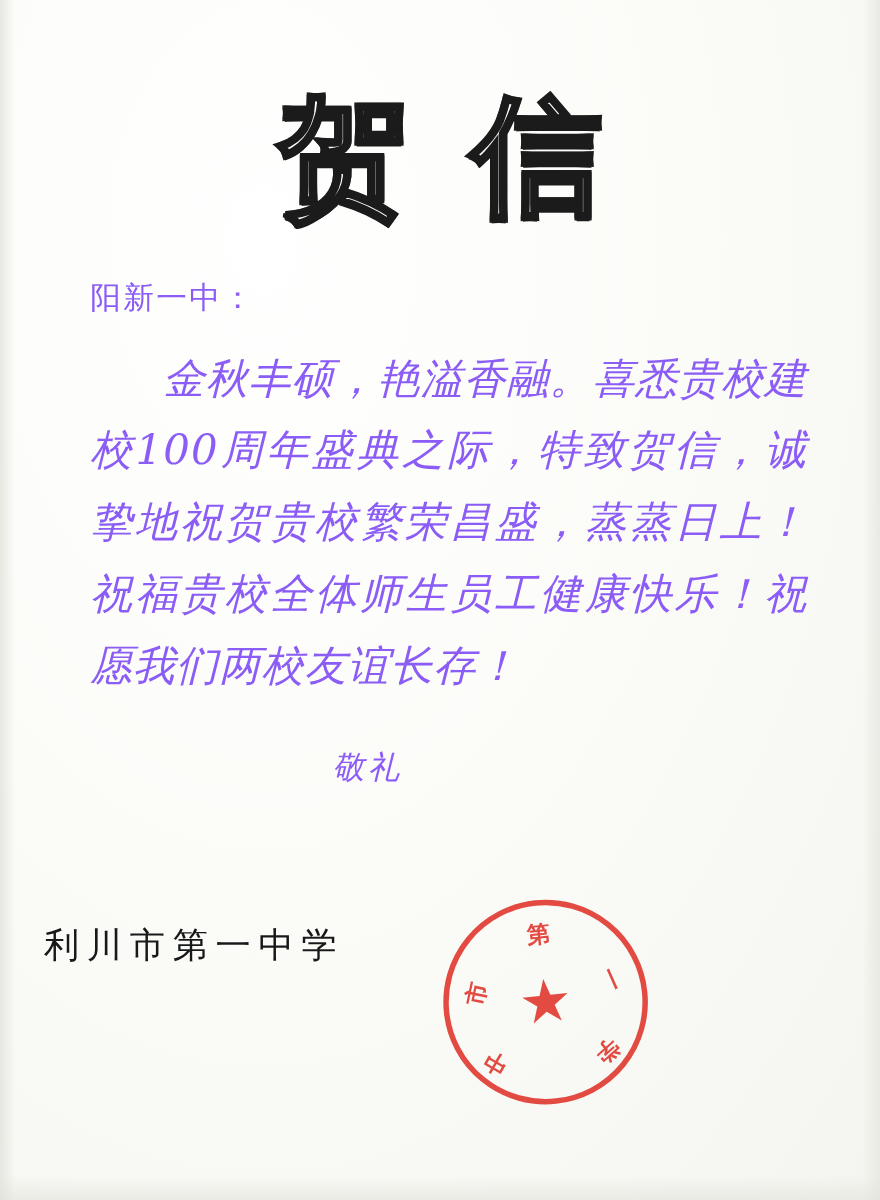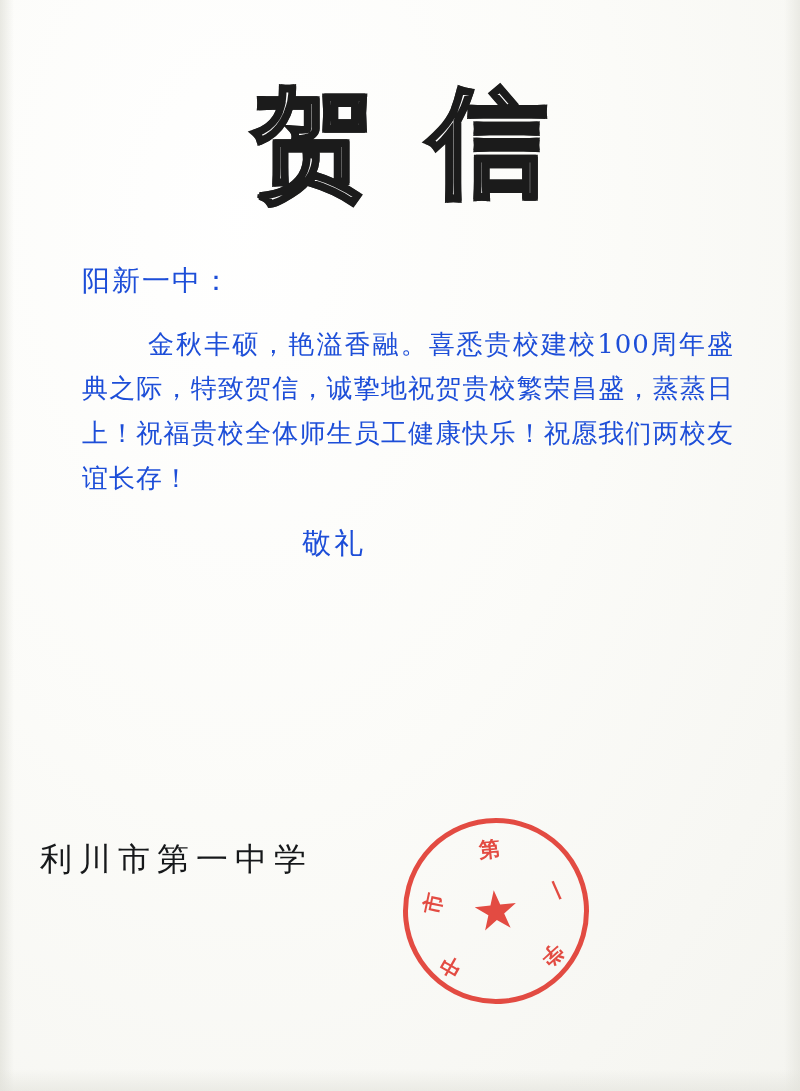--- a/index.html
+++ b/index.html
@@ -60,50 +60,52 @@
     text-indent: 58px;
     color: #ffffff;
     -webkit-text-stroke: 4px #1b1b1b;
     text-shadow:
       -2px 0 0 #1b1b1b, 2px 0 0 #1b1b1b,
       0 -2px 0 #1b1b1b, 0 2px 0 #1b1b1b;
   }
 
   .body-text {
     position: absolute;
-    top: 264px;
+    top: 254px;
     left: 82px;
     width: 652px;
-    color: #1d4ed8;
+    color: #8b5cf6;
     font-family: "DejaVu Serif", serif;
   }
   .salutation {
     font-size: 28px;
     line-height: 1.2;
     letter-spacing: 2px;
   }
   .para {
     margin-top: 24px;
-    font-size: 26px;
+    font-size: 38px;
     line-height: 1.72;
     letter-spacing: 1px;
     text-indent: 66px;
     text-align: justify;
+    font-style: italic;
   }
   .closing-1 {
     margin-top: 70px;
     font-size: 29px;
     letter-spacing: 3px;
     padding-left: 66px;
   }
   .closing-2 {
-    margin-top: 24px;
+    margin-top: 40px;
     font-size: 29px;
     letter-spacing: 3px;
     padding-left: 220px;
+    font-style: italic;
   }
 
   .signature-block {
     position: absolute;
     top: 838px;
     left: 0;
     width: 100%;
     text-align: left;
     color: #16181a;
     font-family: "DejaVu Serif", serif;

